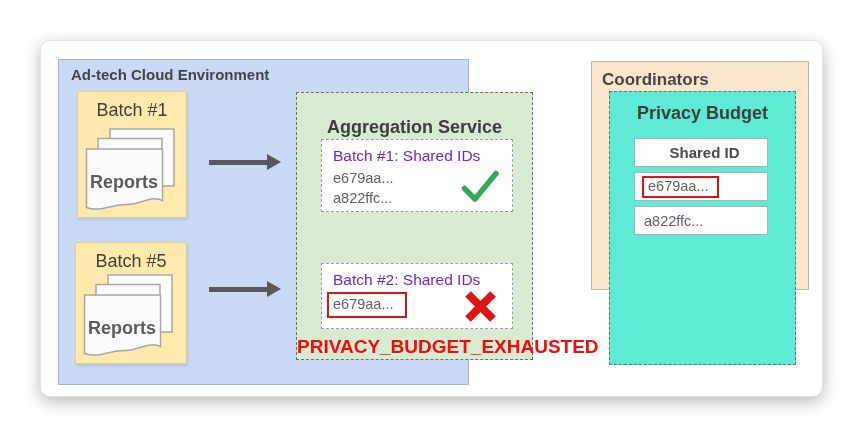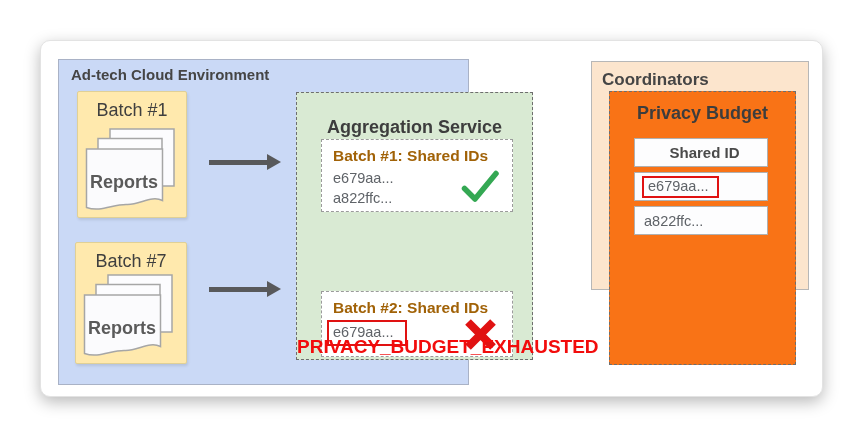--- a/index.html
+++ b/index.html
@@ -74,23 +74,23 @@
     margin-top: 24px; text-align: center;
     font-size: 18px; font-weight: bold; color: #3d3d3d;
   }
   .result-box {
     position: absolute; left: 24px; width: 192px;
     background: #ffffff;
     border: 1.3px dashed #9b9b9b;
     padding: 7px 10px 0 11px;
   }
   .result-1 { top: 46px; height: 73px; }
-  .result-2 { top: 170px; height: 66px; margin-top: 28px; }
+  .result-2 { top: 170px; height: 66px; }
   .result-title {
-    font-size: 15.5px; font-weight: bold; color: #a16207;
+    font-size: 15.5px; font-weight: normal; color: #6d28d9;
     margin-bottom: 3px; white-space: nowrap;
   }
   .id-line { font-size: 14.5px; color: #5f6368; line-height: 20px; }
   .hl-red {
     display: inline-block;
     border: 2.5px solid #e01212;
     padding: 0 12px 2px 4px;
     margin-left: -6px;
   }
   .mark { position: absolute; }
@@ -108,21 +108,21 @@
     background: #fce5cd;
     border: 1px solid #b7b7b7;
   }
   .coord-title {
     position: absolute; left: 10px; top: 8px;
     font-size: 17px; font-weight: bold; color: #454545;
   }
   .budget-panel {
     position: absolute; left: 17px; top: 29px;
     width: 187px; height: 274px;
-    background: #f97316;
+    background: #5eead4;
     border: 1.5px dashed #6e6e6e;
   }
   .budget-title {
     margin-top: 11px; text-align: center;
     font-size: 18px; font-weight: bold; color: #3d3d3d;
   }
   .shared-table { position: absolute; left: 24px; top: 46px; width: 134px; }
   .cell {
     width: 100%; height: 29px;
     background: #fdfdfe;
@@ -152,21 +152,21 @@
         <svg width="95" height="88" viewBox="0 0 95 88">
           <rect x="25" y="1" width="64" height="57" fill="#fcfcfe" stroke="#a6a6a6" stroke-width="1.5"></rect>
           <rect x="13" y="10.5" width="64" height="57" fill="#fcfcfe" stroke="#a6a6a6" stroke-width="1.5"></rect>
           <path d="M1.5 21 H77.5 V72.5 C66 67 55 77 42 76.5 C28 76 16 84.5 1.5 79.5 Z" fill="#fbfbfd" stroke="#a6a6a6" stroke-width="1.5"></path>
         </svg>
         <div class="doc-label">Reports</div>
       </div>
     </div>
 
     <div class="batch-box batch-2">
-      <div class="batch-title">Batch #7</div>
+      <div class="batch-title">Batch #5</div>
       <div class="doc-stack">
         <svg width="95" height="88" viewBox="0 0 95 88">
           <rect x="25" y="1" width="64" height="57" fill="#fcfcfe" stroke="#a6a6a6" stroke-width="1.5"></rect>
           <rect x="13" y="10.5" width="64" height="57" fill="#fcfcfe" stroke="#a6a6a6" stroke-width="1.5"></rect>
           <path d="M1.5 21 H77.5 V72.5 C66 67 55 77 42 76.5 C28 76 16 84.5 1.5 79.5 Z" fill="#fbfbfd" stroke="#a6a6a6" stroke-width="1.5"></path>
         </svg>
         <div class="doc-label">Reports</div>
       </div>
     </div>
 

